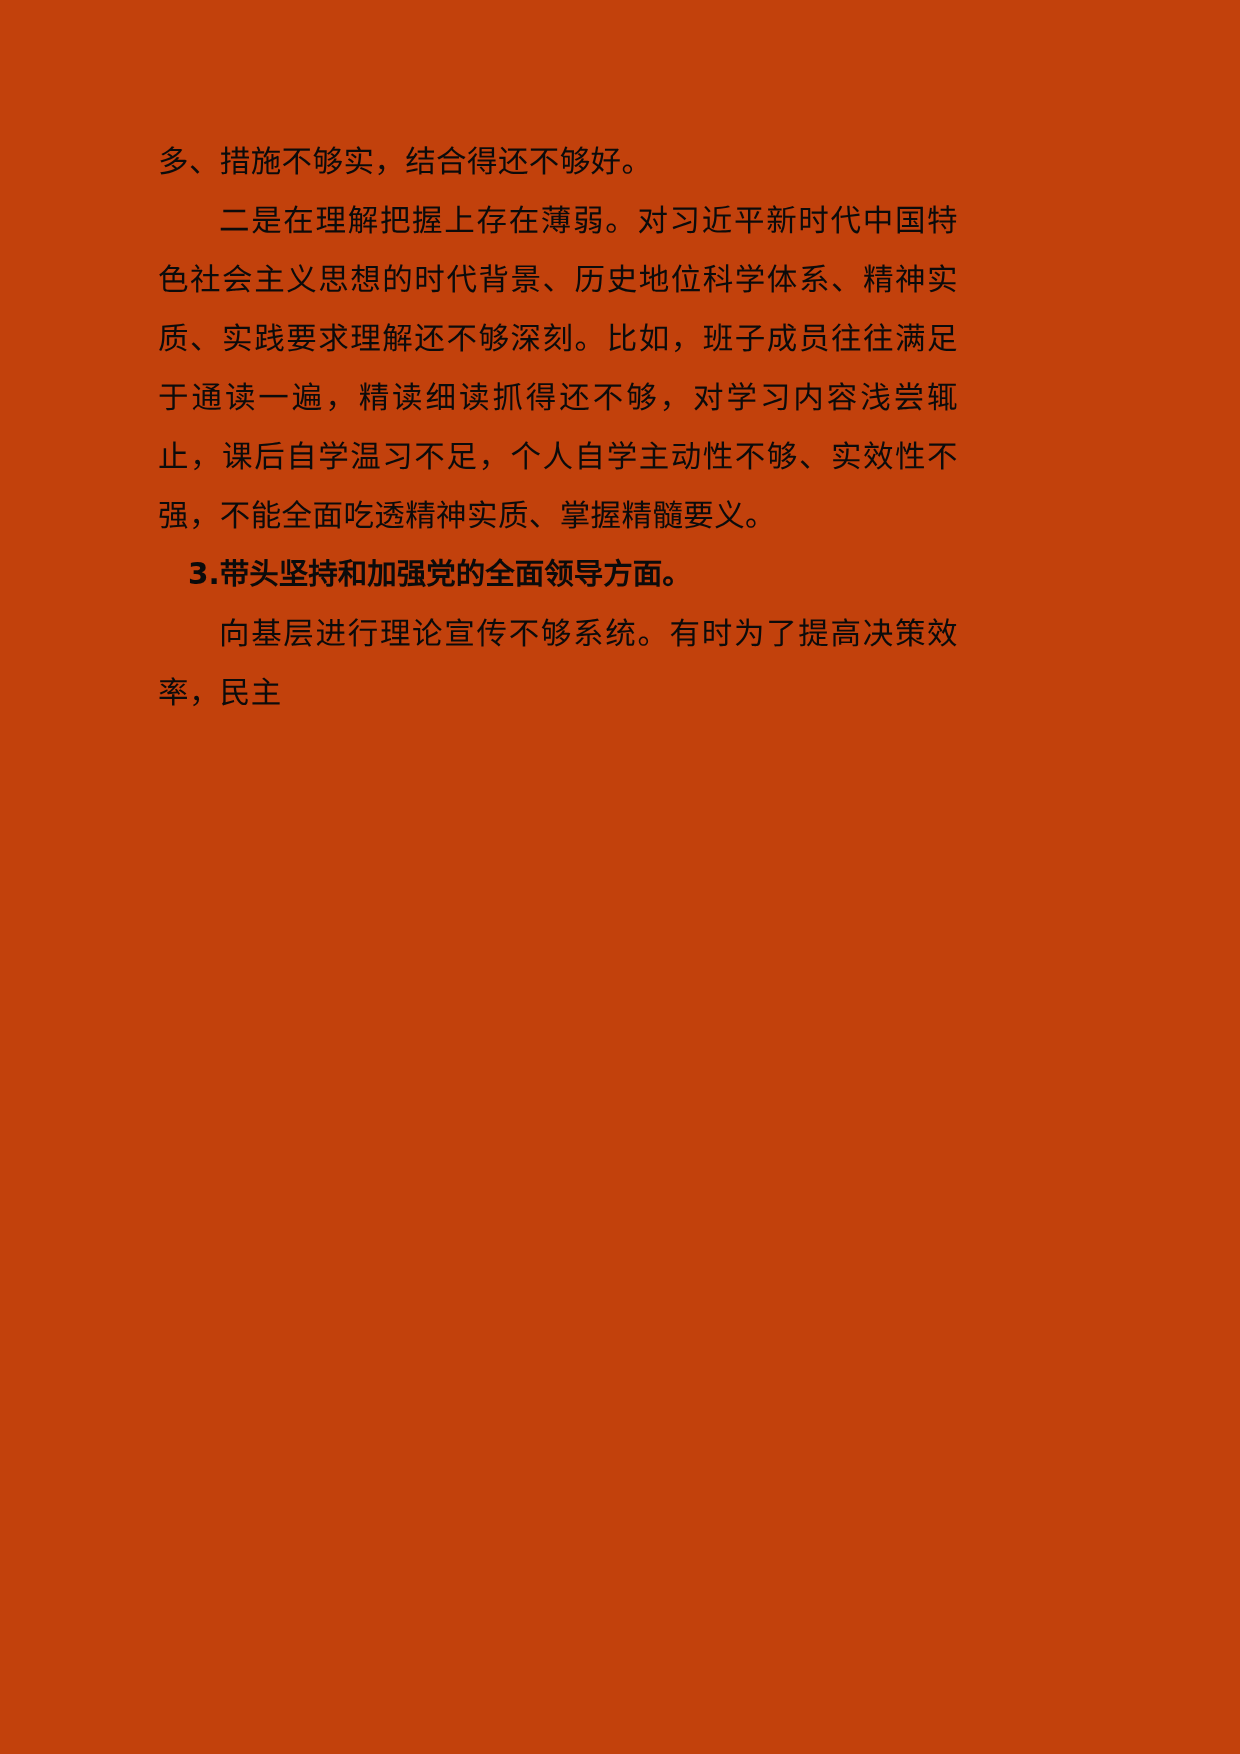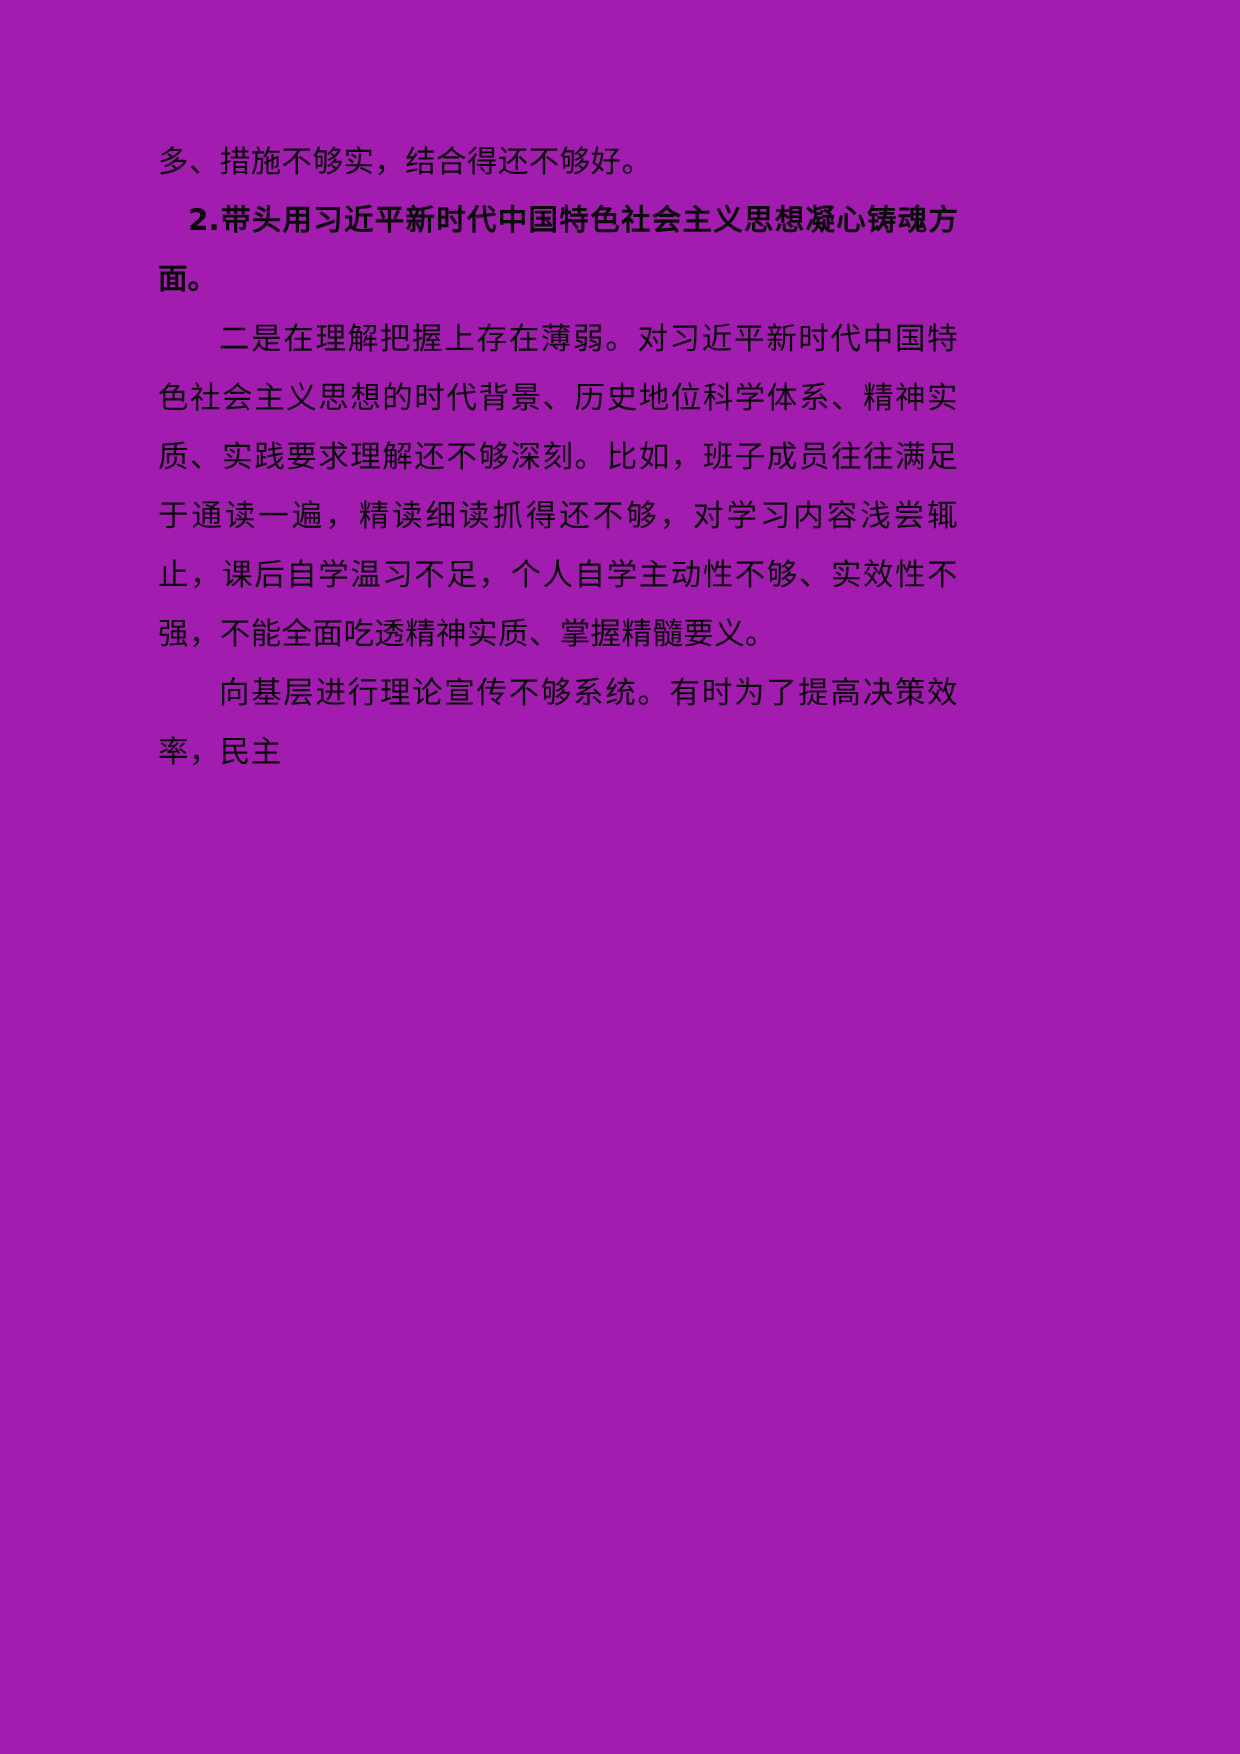--- a/index.html
+++ b/index.html
@@ -5,21 +5,21 @@
 <style>
   html, body {
     margin: 0;
     padding: 0;
     background: #ffffff;
   }
   .page {
     position: relative;
     width: 1240px;
     height: 1754px;
-    background: #a21caf;
+    background: #c2410c;
     margin: 0 auto;
     overflow: hidden;
     box-sizing: border-box;
   }
   .doc-body {
     position: absolute;
     left: 158px;
     top: 132px;
     width: 800px;
     font-family: "DejaVu Sans", "Liberation Sans", sans-serif;
@@ -44,17 +44,17 @@
     letter-spacing: 0px;
     font-size: 29.5px;
   }
 </style>
 </head>
 <body>
 
 <div class="page">
   <div class="doc-body">
     <p class="para">多、措施不够实，结合得还不够好。</p>
-    <p class="para heading">2.带头用习近平新时代中国特色社会主义思想凝心铸魂方面。</p>
     <p class="para indent2">二是在理解把握上存在薄弱。对习近平新时代中国特色社会主义思想的时代背景、历史地位科学体系、精神实质、实践要求理解还不够深刻。比如，班子成员往往满足于通读一遍，精读细读抓得还不够，对学习内容浅尝辄止，课后自学温习不足，个人自学主动性不够、实效性不强，不能全面吃透精神实质、掌握精髓要义。</p>
+    <p class="para heading">3.带头坚持和加强党的全面领导方面。</p>
     <p class="para indent2">向基层进行理论宣传不够系统。有时为了提高决策效率，民主</p>
   </div>
 </div>
 
 </body></html>

